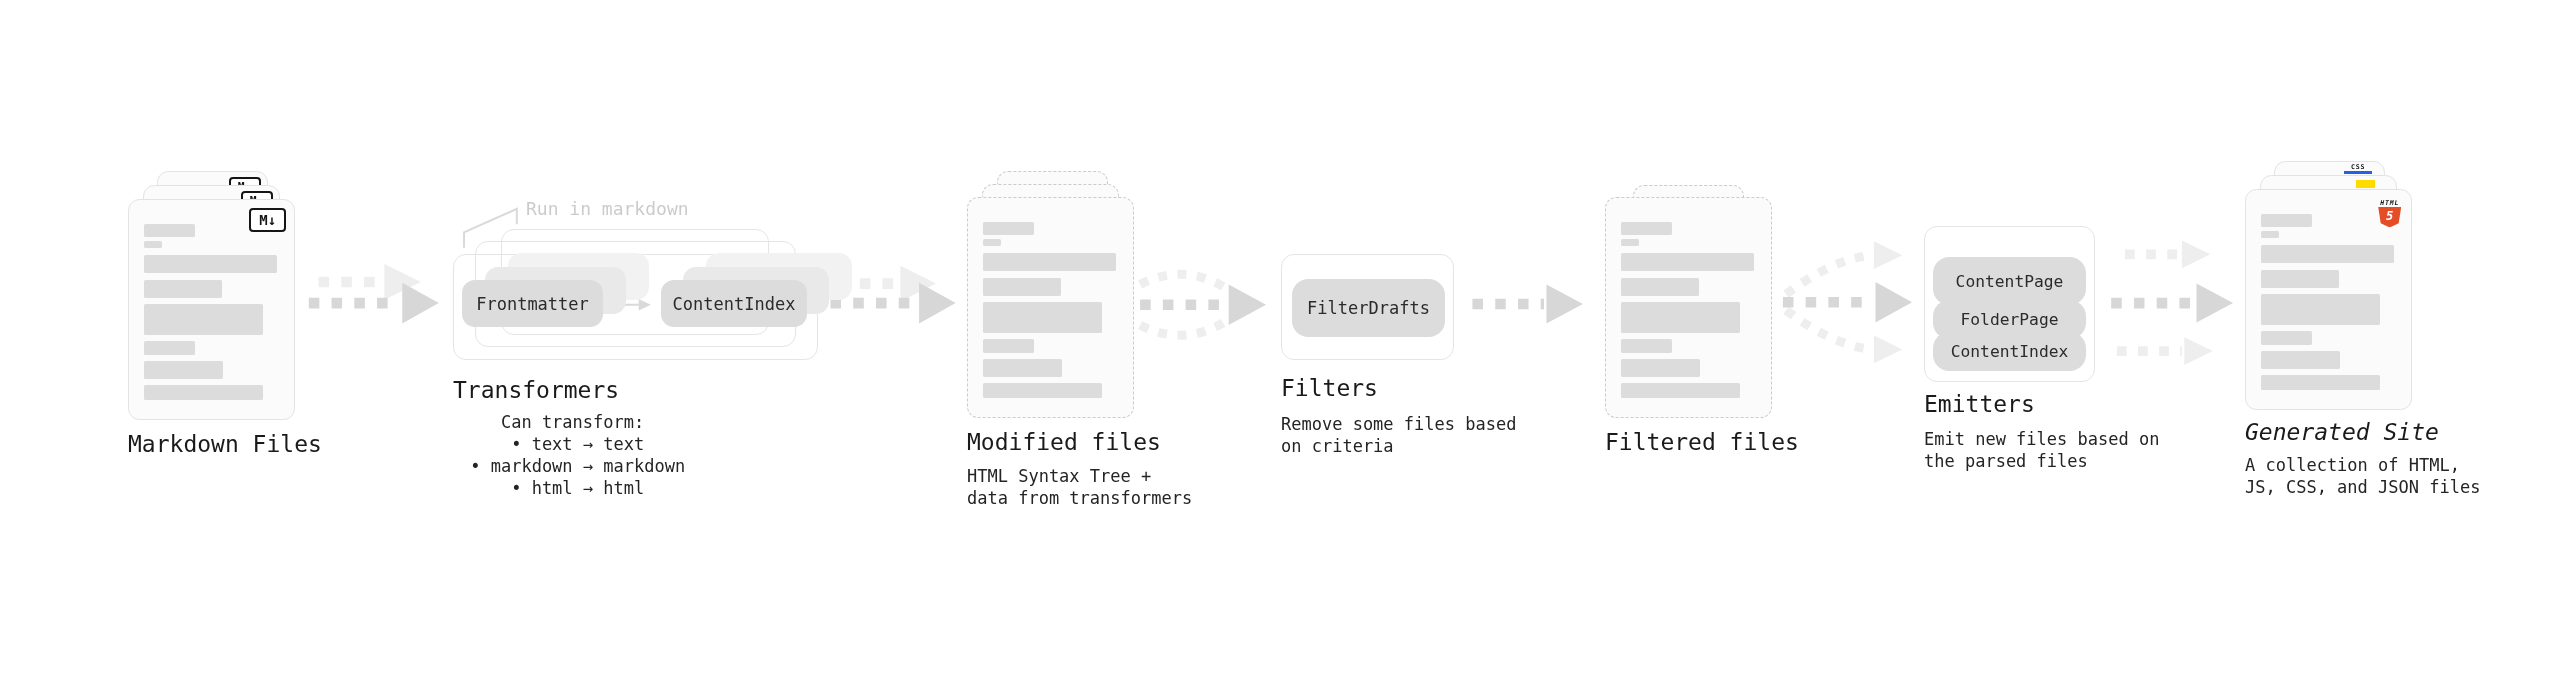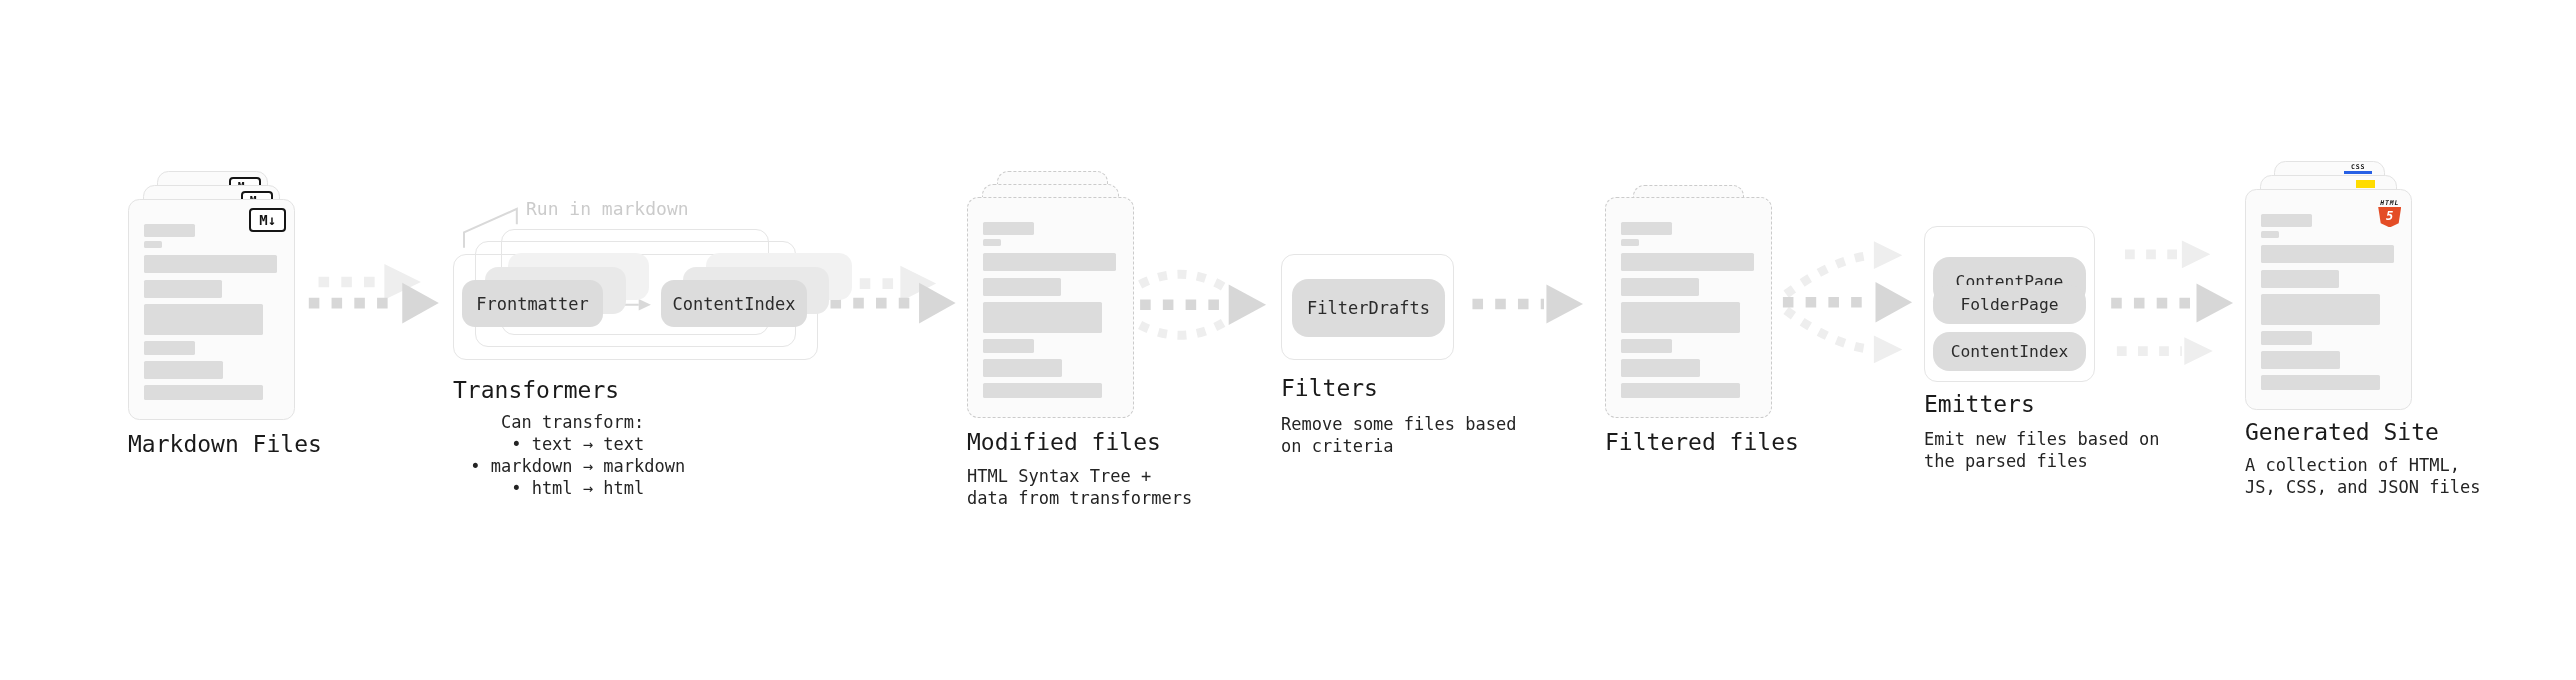--- a/index.html
+++ b/index.html
@@ -176,21 +176,21 @@
     <div class="bar" style="left: 14.6px; top: 80px; width: 78px; height: 18px;"></div>
     <div class="bar" style="left: 14.6px; top: 104px; width: 119px; height: 31px;"></div>
     <div class="bar" style="left: 14.6px; top: 141px; width: 51px; height: 14px;"></div>
     <div class="bar" style="left: 14.6px; top: 161px; width: 79px; height: 18px;"></div>
     <div class="bar" style="left: 14.6px; top: 185px; width: 119px; height: 14.6px;"></div>
   </div>
 <div class="title" style="left:1605px;top:429px;">Filtered files</div>
 
 <div class="obox filled z1" style="left:1924px;top:226px;width:171px;height:156px;"></div>
 <div class="pill r20" style="left:1933px;top:237px;width:153px;height:48px;font-size:16.3px;margin-top:20px;">ContentPage</div>
-<div class="pill r20" style="left:1933px;top:285px;width:153px;height:39px;font-size:16.3px;">FolderPage</div>
+<div class="pill r20" style="left:1933px;top:300px;width:153px;height:39px;font-size:16.3px;">FolderPage</div>
 <div class="pill r20" style="left:1933px;top:332px;width:153px;height:39px;font-size:16.3px;">ContentIndex</div>
 <div class="title" style="left:1924px;top:391px;">Emitters</div>
 <div class="sub" style="left:1924px;top:428px;">Emit new files based on
 the parsed files</div>
 
 <div class="card lv2 z1" style="left:2274px;top:161px;">
   <div class="cssbadge">
     <div class="word">CSS</div>
     <div class="bluebar"></div>
   </div>
@@ -205,16 +205,16 @@
   </div>
 <div class="bar" style="left: 14.6px; top: 24.4px; width: 51px; height: 12.2px;"></div>
     <div class="bar" style="left: 14.6px; top: 41px; width: 18px; height: 6.5px;"></div>
     <div class="bar" style="left: 14.6px; top: 55px; width: 133px; height: 18px;"></div>
     <div class="bar" style="left: 14.6px; top: 80px; width: 78px; height: 18px;"></div>
     <div class="bar" style="left: 14.6px; top: 104px; width: 119px; height: 31px;"></div>
     <div class="bar" style="left: 14.6px; top: 141px; width: 51px; height: 14px;"></div>
     <div class="bar" style="left: 14.6px; top: 161px; width: 79px; height: 18px;"></div>
     <div class="bar" style="left: 14.6px; top: 185px; width: 119px; height: 14.6px;"></div>
   </div>
-<div class="title" style="left:2245px;top:419px;">Generated Site</div>
+<div class="title" style="left:2245px;top:419px;font-style:italic;">Generated Site</div>
 <div class="sub" style="left:2245px;top:454px;">A collection of HTML,
 JS, CSS, and JSON files</div>
 
 
 </body></html>

